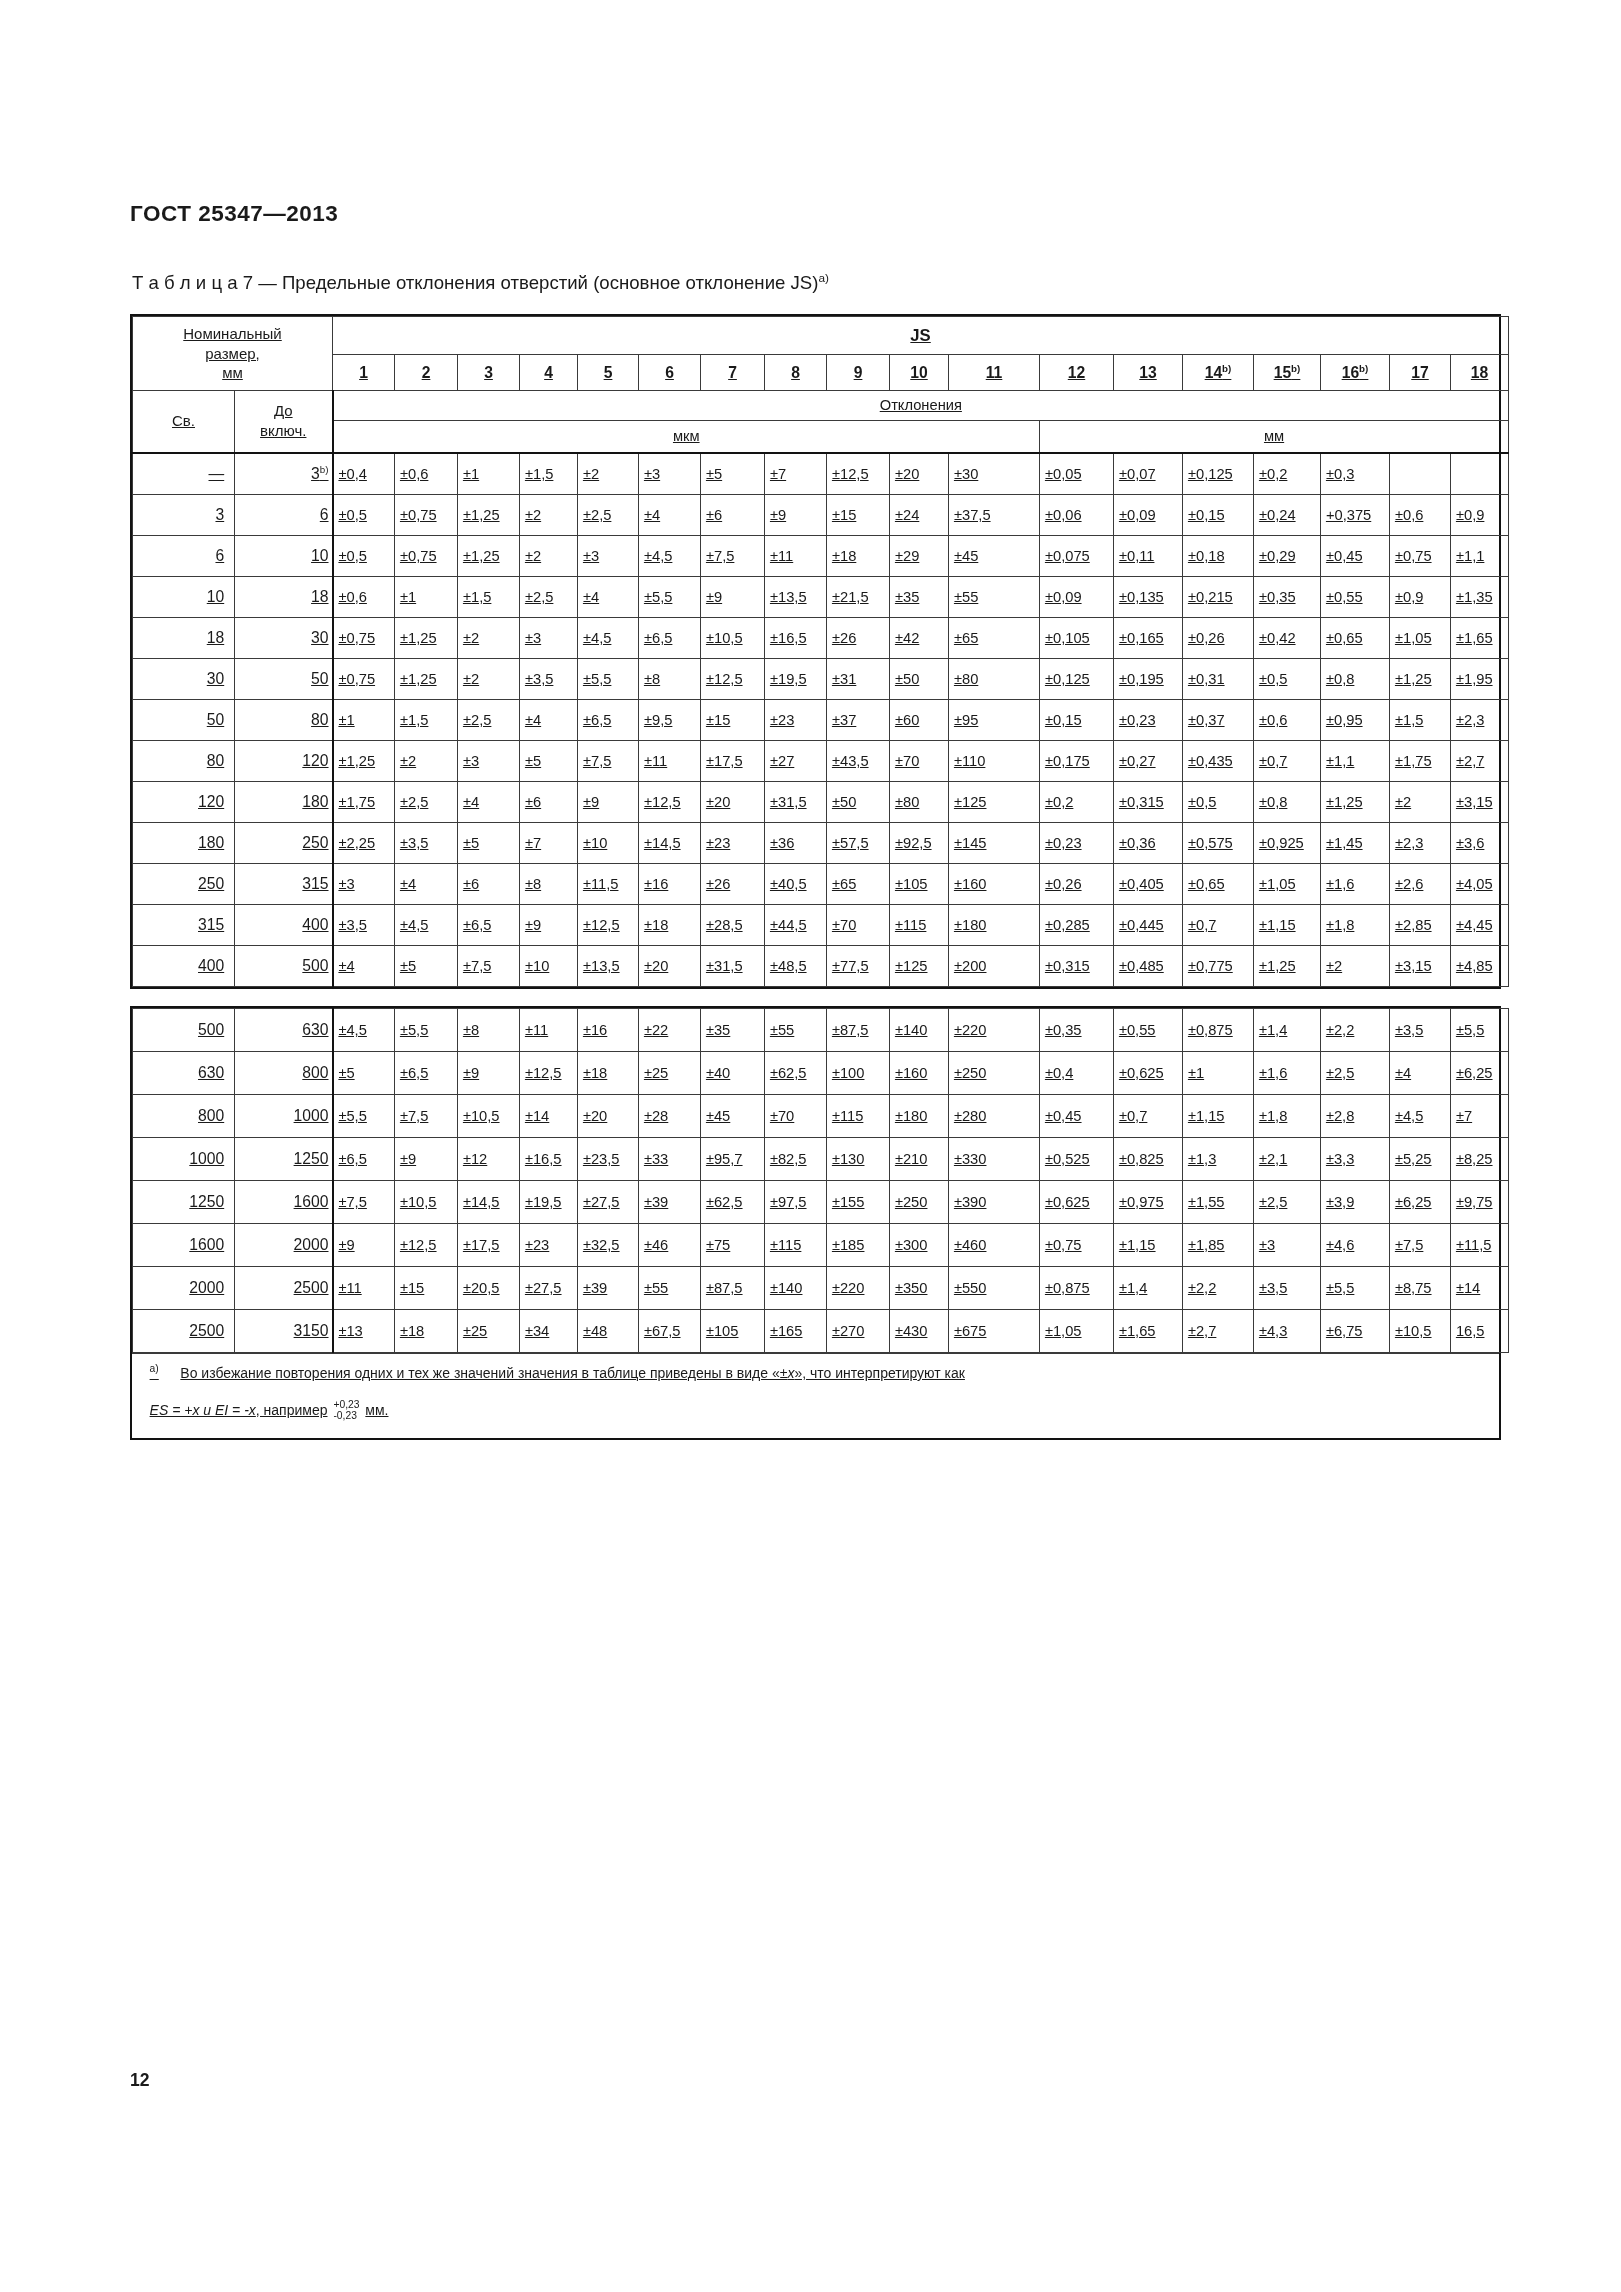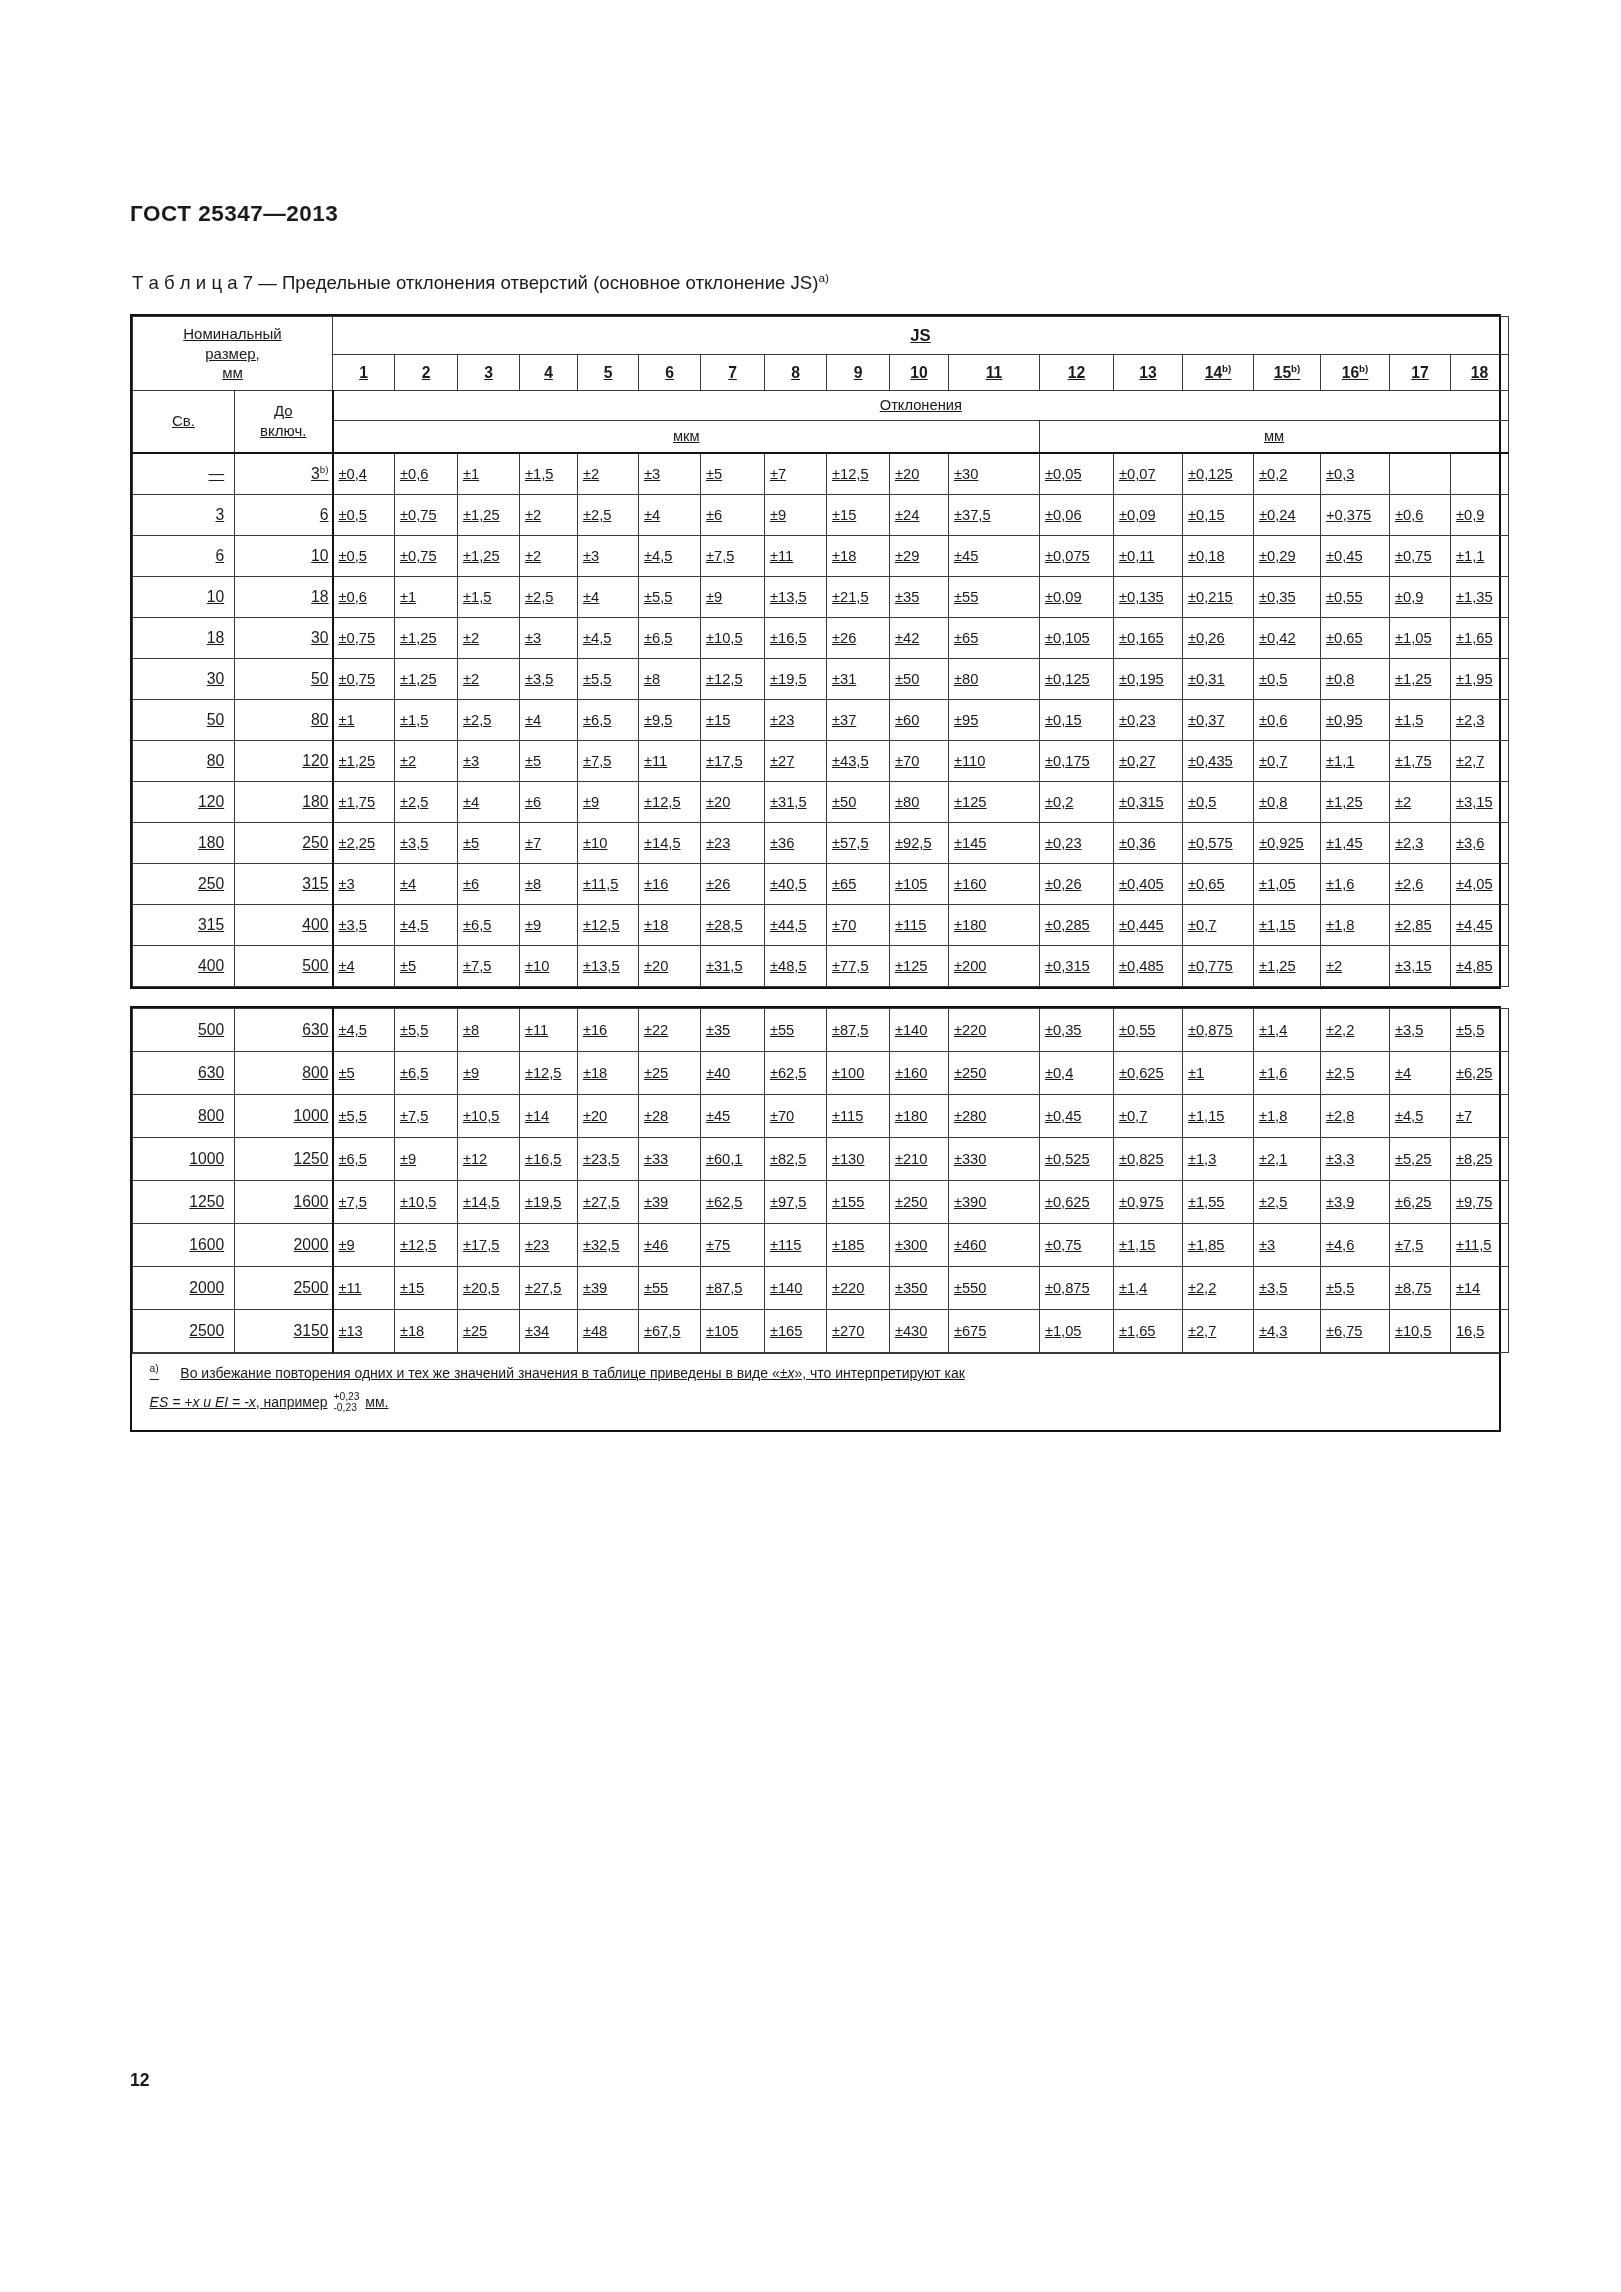--- a/index.html
+++ b/index.html
@@ -27,21 +27,21 @@
   .unit{text-align:center;font-size:14.7px;height:29px;}
   .svdo{text-align:center;font-size:15px;line-height:1.35;}
   .s1 td{height:38px;}
   .s2 td{height:40px;}
   td.size{text-align:right;font-size:15.7px;padding-right:9.8px;}
   td.upto{padding-right:3px;}
   td.upto sup{font-size:9.8px;}
   td.val{text-align:left;padding-left:4.9px;font-size:14.7px;}
   .footnotes{border-top:1px solid #3a3a3a;padding:7.8px 15.7px 15.7px 17.6px;font-size:14px;line-height:1.45;}
   .fn-marker{font-size:10.3px;margin-right:21.6px;}
-  .fn-line2{margin-top:9px;}
+  .fn-line2{margin-top:17px;}
   .frac{display:inline-block;vertical-align:middle;font-size:10.3px;line-height:1.05;text-align:left;margin:0 5.9px;}
   .page-number{position:absolute;left:130px;top:2070px;font-size:17.6px;font-weight:bold;}
   i.fml{font-style:italic;}
 </style>
 </head>
 <body>
 
 <div class="page">
 
   <div class="doc-header">ГОСТ 25347—2013</div>
@@ -494,21 +494,21 @@
             </tr>
             <tr>
               <td class="size">1000</td>
               <td class="size upto thickR">1250</td>
               <td class="val">±6,5</td>
               <td class="val">±9</td>
               <td class="val">±12</td>
               <td class="val">±16,5</td>
               <td class="val">±23,5</td>
               <td class="val">±33</td>
-              <td class="val">±60,1</td>
+              <td class="val">±95,7</td>
               <td class="val">±82,5</td>
               <td class="val">±130</td>
               <td class="val">±210</td>
               <td class="val">±330</td>
               <td class="val">±0,525</td>
               <td class="val">±0,825</td>
               <td class="val">±1,3</td>
               <td class="val">±2,1</td>
               <td class="val">±3,3</td>
               <td class="val">±5,25</td>

